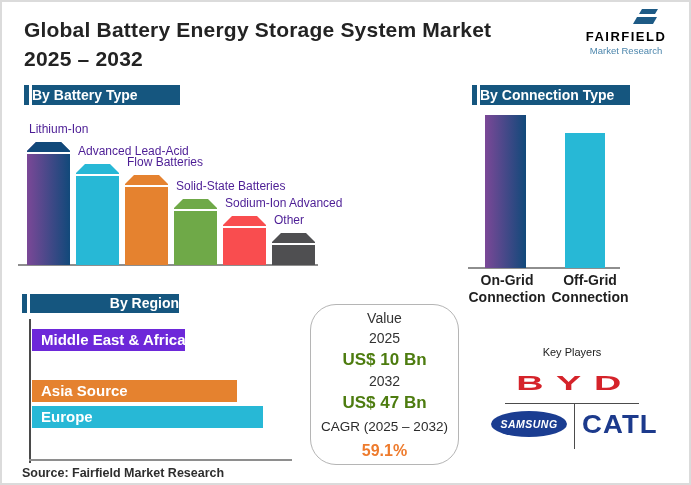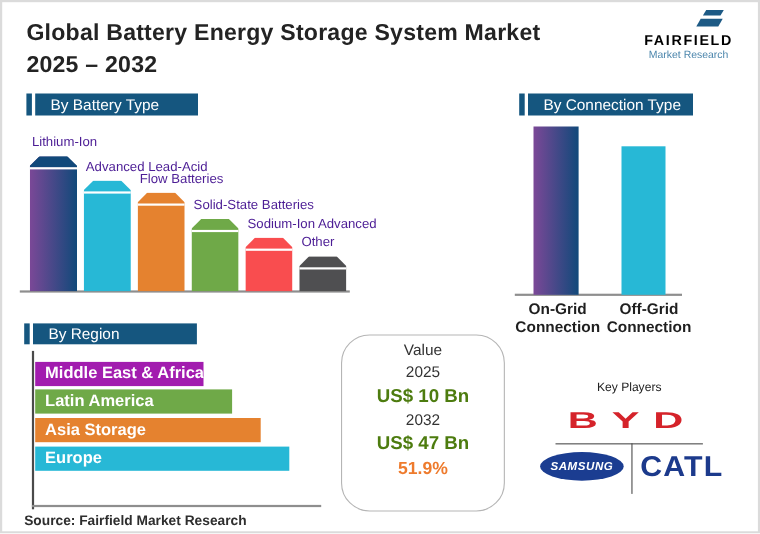--- a/index.html
+++ b/index.html
@@ -13,21 +13,21 @@
           font-weight:600; color:#232323; letter-spacing:.2px; }
   .logo{ position:absolute; right:8px; top:6px; width:110px; text-align:center; }
   .logo-flag{ display:block; margin:0 auto 2px 58px; }
   .logo-brand{ font-size:13px; font-weight:700; color:#000000; letter-spacing:1.5px; }
   .logo-tag{ font-size:9.5px; color:#4c86ac; margin-top:1px; }
 
   
   .chip{ position:absolute; height:20px; }
   .chip .accent{ position:absolute; left:0; top:0; width:5px; height:20px; background:#15567f; }
   .chip .bar{ position:absolute; left:8px; top:0; height:20px; background:#15567f;
-              color:#fff; font-size:14px; font-weight:400; line-height:20px; padding-left:14px; }
+              color:#fff; font-size:14px; font-weight:700; line-height:20px; padding-left:0; }
 
   
   .chart-host{ position:absolute; inset:0; }
   .axis{ position:absolute; background:#8e8e8e; }
   .axis-dark{ position:absolute; background:#4a4a4a; }
 
   .vbar{ position:absolute; }
   .vbar .capline{ position:absolute; left:0; right:0; top:10px; height:2px; background:#fff; }
   .vbar .cap{ position:absolute; left:0; right:0; top:0; height:10px; }
   .vbar-label{ position:absolute; font-size:12px; font-weight:400; color:#4c1d95; white-space:nowrap; }
@@ -84,21 +84,21 @@
   <div class="chip" style="left:22px; top:83px;">
     <div class="accent"></div>
     <div class="bar" style="width:148px;">By Battery Type</div>
   </div>
   <div class="chip" style="left:470px; top:83px;">
     <div class="accent"></div>
     <div class="bar" style="width:150px;">By Connection Type</div>
   </div>
   <div class="chip" style="left:20px; top:292px; height:19px;">
     <div class="accent" style="height:19px;"></div>
-    <div class="bar" style="width:149px; height:19px; line-height:19px;">By Region</div>
+    <div class="bar" style="width:149px; height:19px; line-height:19px;text-align:right;">By Region</div>
   </div>
 
   <div class="axis" style="left:16px; top:262px; width:300px; height:2px;"></div>
   <div class="axis" style="left:466px; top:265px; width:152px; height:2px;"></div>
   <div class="axis-dark" style="left:27px; top:317px; width:2px; height:144px;"></div>
   <div class="axis" style="left:27px; top:457px; width:263px; height:2px;"></div>
 
   <div class="chart-host" id="battery-chart">
       <div class="vbar" style="left: 25px; top: 140px; width: 43px; height: 123px; background: linear-gradient(90deg, rgb(123, 72, 151), rgb(17, 73, 122)); clip-path: polygon(9px 0px, calc(100% - 9px) 0px, 100% 9px, 100% 100%, 0px 100%, 0px 9px);">
         <div class="cap" style="background: rgb(17, 73, 122);"></div>
@@ -132,33 +132,33 @@
         <div>On-Grid</div>
         <div>Connection</div>
       </div>
       <div class="cbar" style="left: 563px; top: 131px; width: 40px; height: 135px; background: rgb(39, 184, 214);"></div>
       <div class="cbar-label" style="left: 588px; top: 270px;">
         <div>Off-Grid</div>
         <div>Connection</div>
       </div>
     </div>
   <div class="chart-host" id="region-chart">
-      <div class="hbar" style="left: 30px; top: 327px; width: 153px; height: 22px; line-height: 22px; background: #a21caf;">Middle East &amp; Africa</div>
-      <div class="hbar" style="left: 30px; top: 352px; width: 179px; height: 22px; line-height: 22px; background: rgb(111, 169, 72);">Latin America</div>
-      <div class="hbar" style="left: 30px; top: 378px; width: 205px; height: 22px; line-height: 22px; background: rgb(229, 130, 47);">Asia Storage</div>
+      <div class="hbar" style="left: 30px; top: 327px; width: 153px; height: 22px; line-height: 22px; background: #6d28d9;">Middle East &amp; Africa</div>
+      <div class="hbar" style="left: 30px; top: 378px; width: 205px; height: 22px; line-height: 22px; background: rgb(229, 130, 47);">Asia Source</div>
       <div class="hbar" style="left: 30px; top: 404px; width: 231px; height: 22px; line-height: 22px; background: rgb(39, 184, 214);">Europe</div>
     </div>
 
   <div class="value-box">
     <div class="vb-plain">Value</div>
     <div class="vb-plain">2025</div>
     <div class="vb-orange">US$ 10 Bn</div>
     <div class="vb-plain">2032</div>
     <div class="vb-orange">US$ 47 Bn</div>
-    <div class="vb-cagrval">51.9%</div>
+    <div class="vb-cagr">CAGR (2025 – 2032)</div>
+    <div class="vb-cagrval">59.1%</div>
   </div>
 
   <div class="kp-title">Key Players</div>
   <div class="byd">BYD</div>
   <div class="kp-hline"></div>
   <div class="kp-vline"></div>
   <div class="samsung">SAMSUNG</div>
   <div class="catl">CATL</div>
 
   <div class="source">Source: Fairfield Market Research</div>

